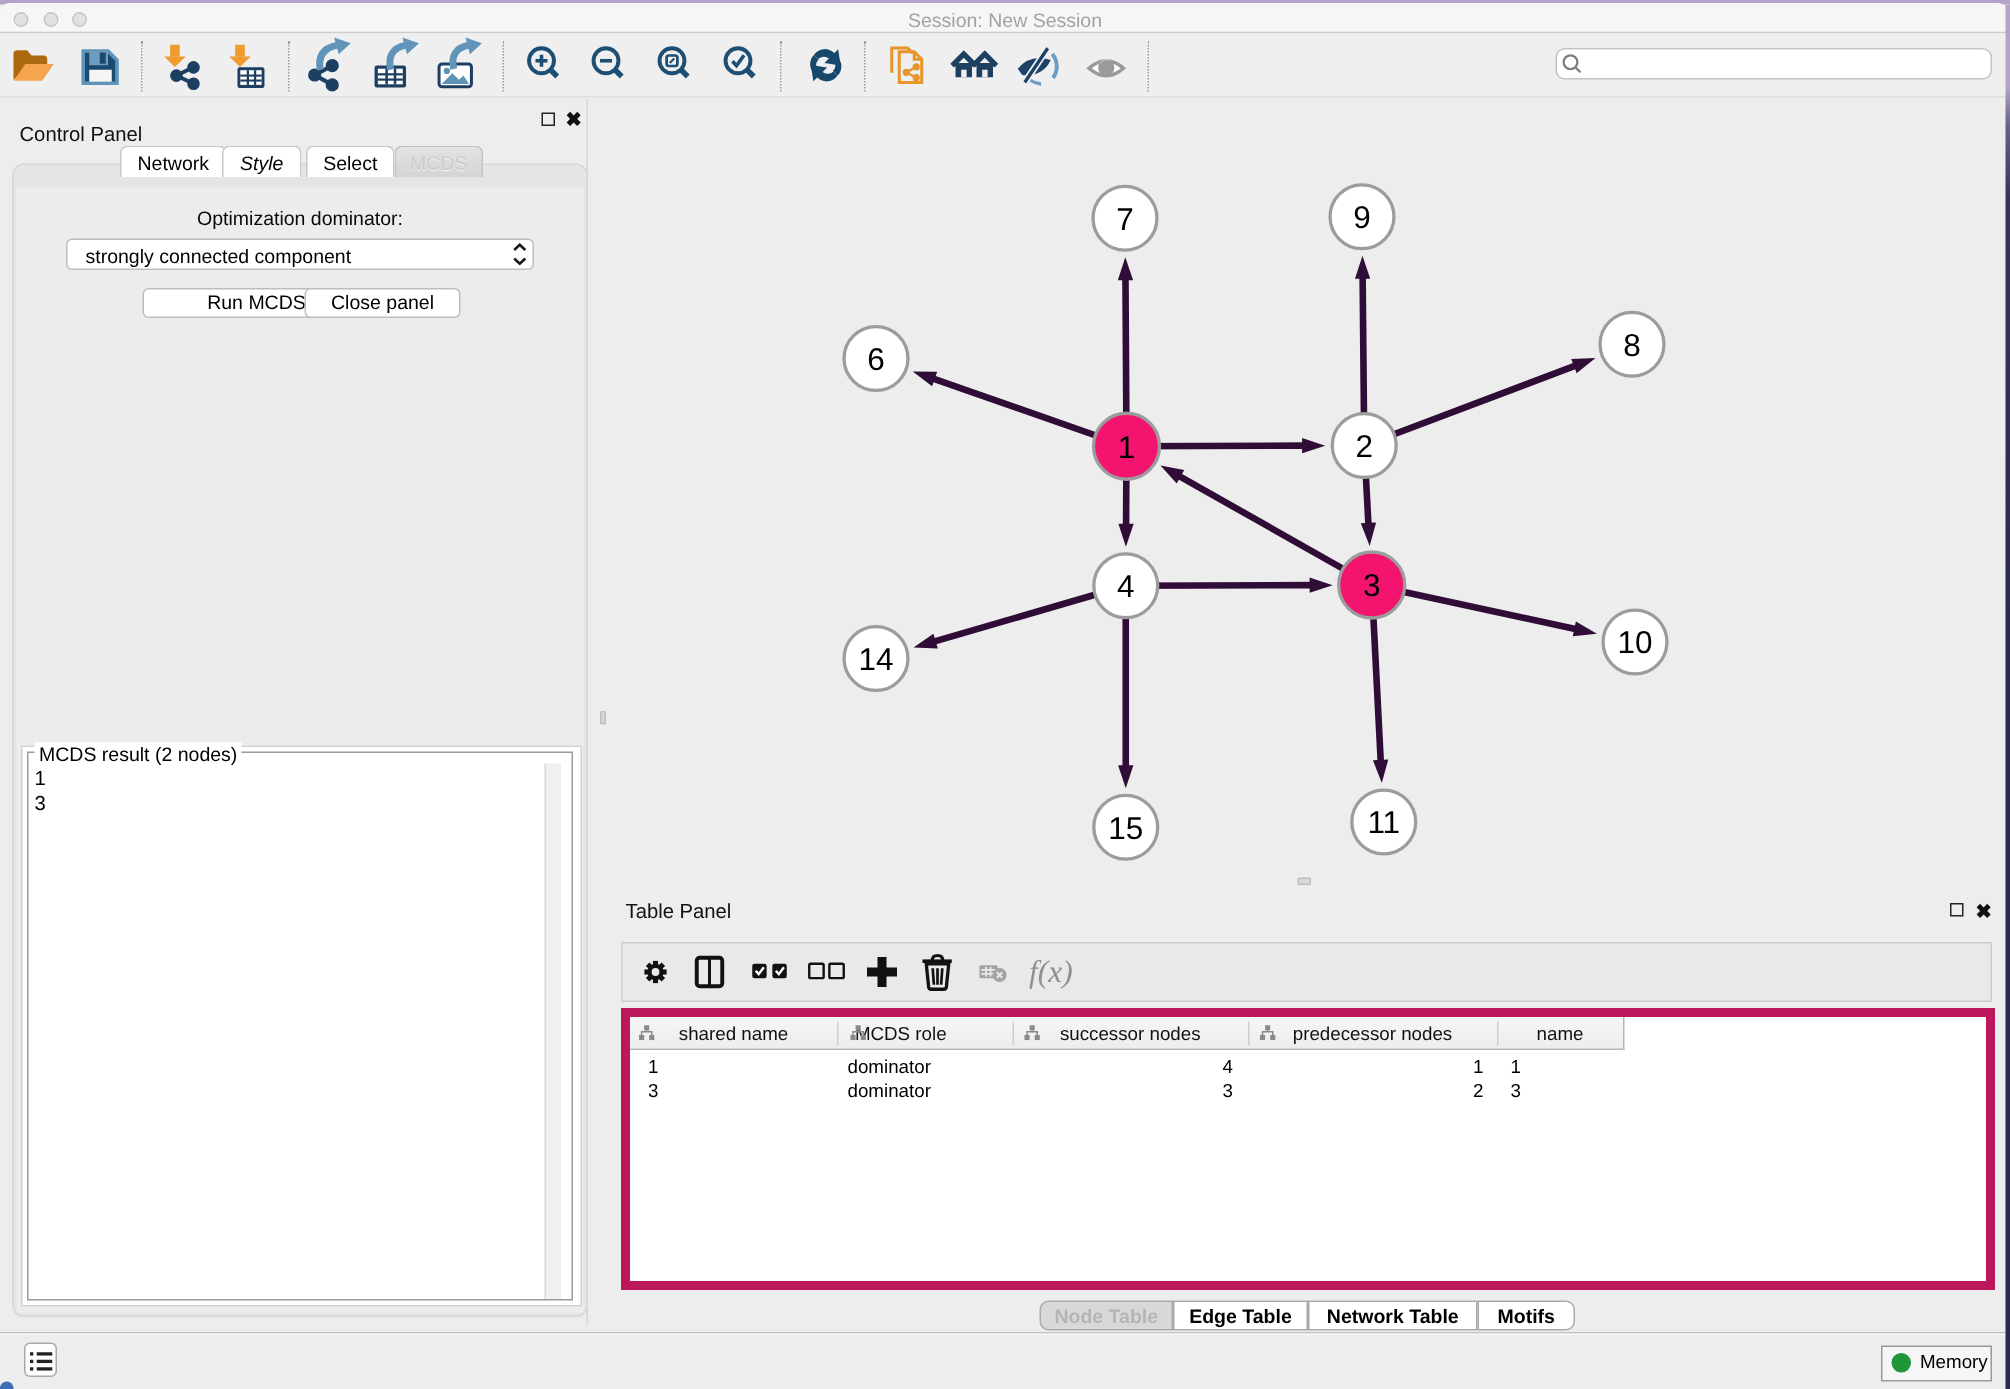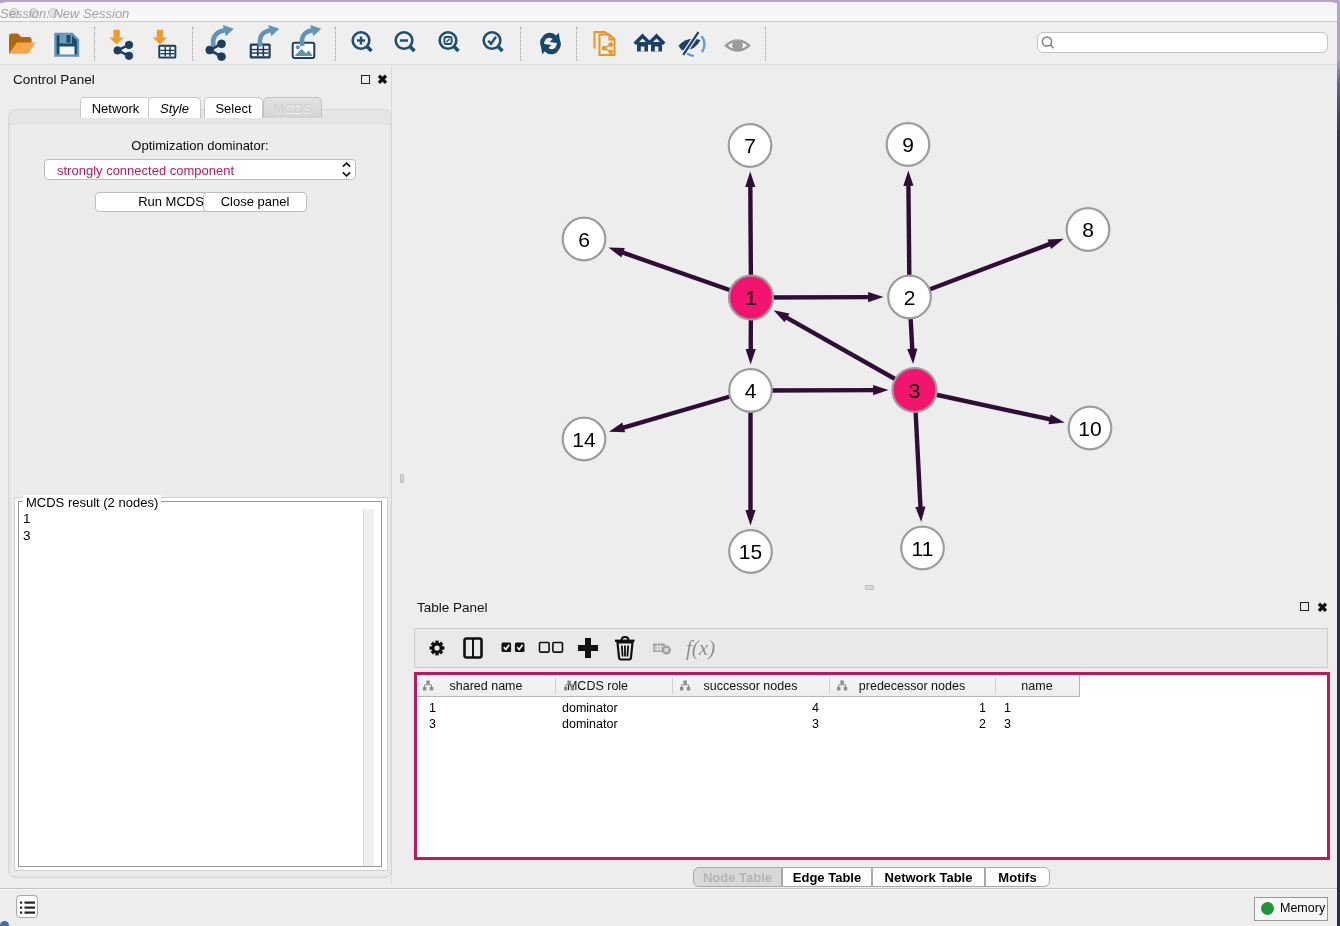--- a/index.html
+++ b/index.html
@@ -2,53 +2,53 @@
 <html><head><meta charset="utf-8">
 <style>
 *{margin:0;padding:0;box-sizing:border-box;}
 html,body{width:1340px;height:926px;overflow:hidden;background:#ededed;font-family:"Liberation Sans",sans-serif;}
 .abs{position:absolute;}
 #page{position:relative;width:1340px;height:926px;background:#ededed;}
 
 #purpletop{left:0;top:0;width:1340px;height:3px;background:#b5a3ca;}
 #titlebar{left:0;top:2px;width:1338px;height:20px;background:#f7f6f7;border-bottom:1px solid #cccccc;border-top-right-radius:6px;border-top-left-radius:6px;}
 .tl{position:absolute;top:7.5px;width:10px;height:10px;border-radius:50%;background:#e2e0e2;border:1px solid #c7c5c7;}
-#wtitle{left:0;top:5.5px;width:1340px;text-align:left;font-size:13px;color:#a2a2a2;font-style:italic;}
+#wtitle{left:0;top:5.5px;width:1340px;text-align:center;font-size:13px;color:#a2a2a2;}
 #toolbar{left:0;top:23px;width:1338px;height:42px;background:#efefef;border-bottom:1px solid #dedede;}
 .tsep{position:absolute;top:27px;height:34px;width:0;border-left:1.6px dotted #9c9c9c;}
 #searchbox{left:1037px;top:32px;width:291px;height:21px;background:#fff;border:1px solid #c3c3c3;border-radius:6px;}
 
 #rstrip{left:1337px;top:3px;width:3px;height:923px;background:linear-gradient(#b5a3ca 0px,#b5a3ca 55px,#6a6288 80px,#37325c 130px,#2c2950 400px,#2c2950 926px);}
 
-#cp-title{left:13px;top:72px;font-size:13.5px;color:#111;}
+#cp-title{left:13px;top:82px;font-size:13.5px;color:#111;}
 .sqicon{position:absolute;width:9px;height:9px;border:1.6px solid #222;background:transparent;}
 .xicon{position:absolute;font-size:13px;font-weight:bold;color:#111;line-height:1;}
 .tab{position:absolute;top:97px;height:21px;background:#fff;border:1px solid #c8c8c8;border-bottom:none;border-top-left-radius:5px;border-top-right-radius:5px;font-size:13px;color:#000;text-align:center;line-height:21px;}
 #tab-mcds{background:linear-gradient(#e3e3e3,#d4d4d4);color:#cbcbcb;border-color:#c2c2c2;text-shadow:0 1px 0 #f5f5f5;}
 #cp-outer{left:8px;top:109px;width:384px;height:769px;background:#e5e5e5;border:1px solid #d6d6d6;border-radius:8px;}
 #cp-inner{left:11px;top:125px;width:378px;height:750px;background:#ececec;}
 #optlabel{left:0px;top:138px;width:400px;text-align:center;font-size:13px;color:#0a0a0a;}
 #dropdown{left:44px;top:159px;width:312px;height:21px;background:#fff;border:1px solid #bdbdbd;border-radius:4px;}
-#ddtext{left:57px;top:162.5px;font-size:13px;color:#be185d;}
+#ddtext{left:57px;top:162.5px;font-size:13px;color:#000000;}
 .btn{position:absolute;top:192px;height:20px;background:#fff;border:1px solid #bdbdbd;border-radius:4px;font-size:13px;color:#000;text-align:center;line-height:18px;}
 
 #resultpanel{left:14px;top:497px;width:374px;height:374px;background:#fff;border:1px solid #d0d0d0;}
 #fieldset{left:18px;top:501px;width:364px;height:366px;border:1px solid #9a9a9a;}
 #fieldlabel{left:23px;top:495px;background:#fff;padding:0 3px;font-size:13px;color:#000;}
 #mcdstext{left:23px;top:511px;font-size:13.5px;color:#000;line-height:16.5px;}
 #resscroll{left:363px;top:509px;width:11px;height:357px;background:#f0f0f0;border-left:1px solid #dadada;}
 
 #netwin{left:404px;top:65px;width:933px;height:527px;border:1px solid #9a9a9a;background:#fff;}
 #nettitle{left:0;top:0;width:931px;height:21px;background:linear-gradient(#f5f5f5 0%,#e9e9e9 55%,#d6d6d6 100%);border-bottom:1px solid #9a9a9a;}
 .traffic{position:absolute;top:4.5px;width:12px;height:12px;border-radius:50%;}
 #netname{position:absolute;left:0;top:3px;width:931px;text-align:center;font-size:13px;color:#000;}
 
 #tp-title{left:417px;top:600px;font-size:13.5px;color:#111;}
 #tp-toolbar{left:414px;top:628px;width:914px;height:40px;background:#e9e9e9;border:1px solid #cdcdcd;}
-#tbl{left:414px;top:672px;width:916px;height:188px;background:#fff;border:3px solid #be185d;}
+#tbl{left:414px;top:672px;width:916px;height:188px;background:#fff;border:6px solid #be185d;}
 #tblhead{position:absolute;left:0;top:0;width:663px;height:22px;background:linear-gradient(#f6f6f6,#ededed);border-bottom:1px solid #b6b6b6;border-right:1px solid #b6b6b6;}
 .thsep{position:absolute;top:3px;height:16px;width:0;border-left:1px solid #cfcfcf;}
 .th{position:absolute;top:4px;font-size:12.5px;color:#111;text-align:center;}
 .td{position:absolute;font-size:12.5px;color:#000;}
 
 .btab{position:absolute;top:867px;height:20px;border:1px solid #a9a9a9;background:#fff;font-size:13px;font-weight:bold;color:#000;text-align:center;line-height:19px;}
 
 #statussep{left:0;top:888px;width:1337px;height:1px;background:#c2c2c2;}
 #statussep2{left:0;top:889px;width:1337px;height:1px;background:#f8f8f8;}
 #listbtn{left:15.5px;top:895px;width:22px;height:23px;background:#fdfdfd;border:1px solid #a9a9a9;border-radius:4px;}

